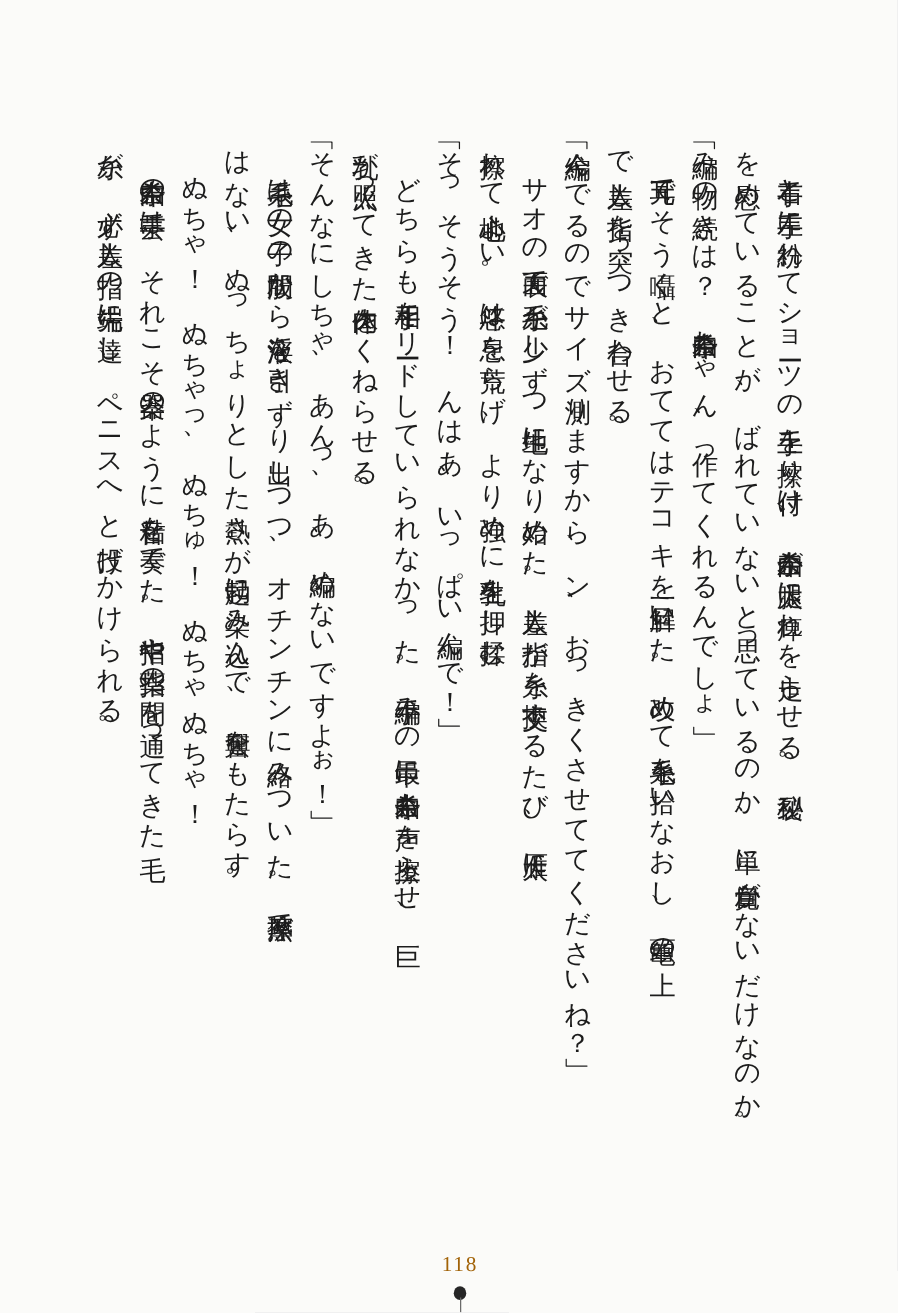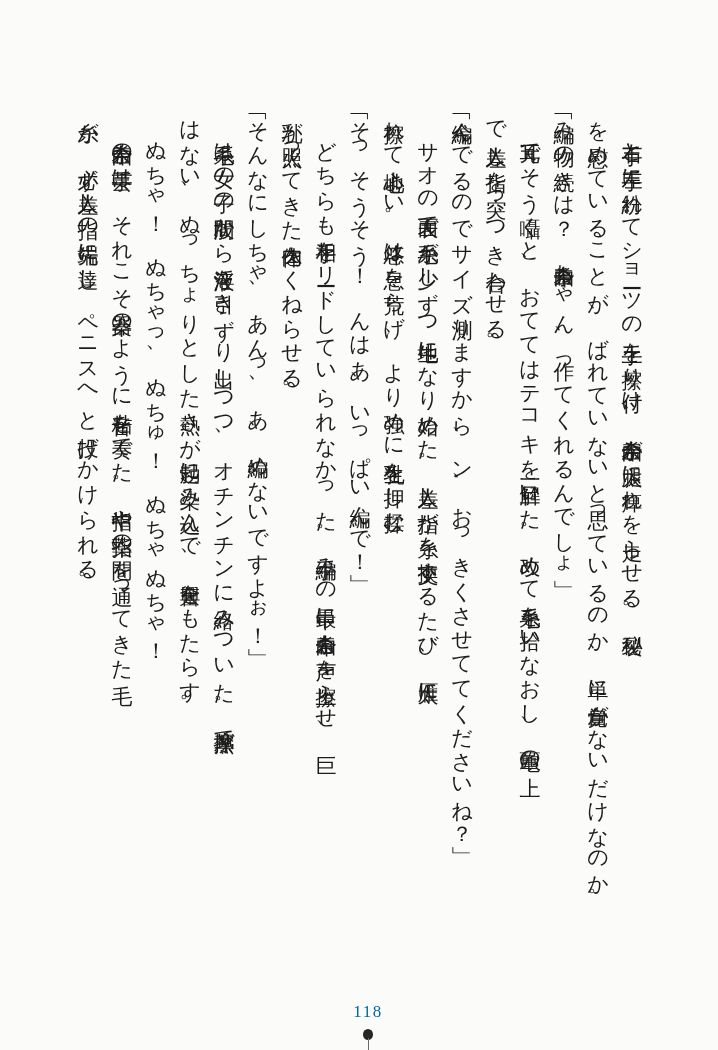--- a/index.html
+++ b/index.html
@@ -35,21 +35,21 @@
     white-space: pre;
   }
   .page-num {
     position: absolute;
     top: 1002px;
     left: 341px;
     width: 54px;
     text-align: center;
     font-size: 17px;
     letter-spacing: 1.5px;
-    color: #0369a1;
+    color: #a16207;
   }
   .pin-dot {
     position: absolute;
     left: 363px;
     top: 1029px;
     width: 10px;
     height: 11px;
     border-radius: 50%;
     background: #262626;
   }

